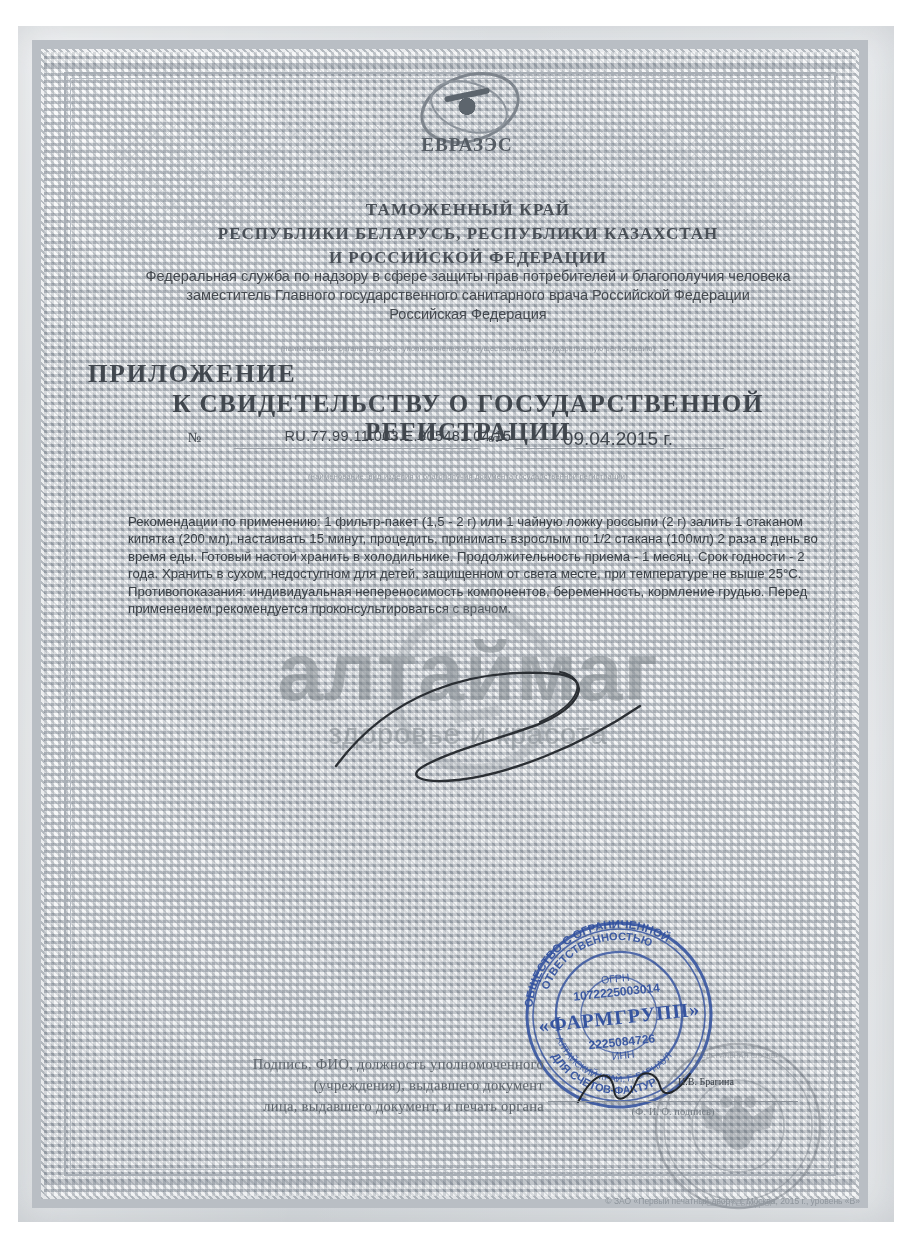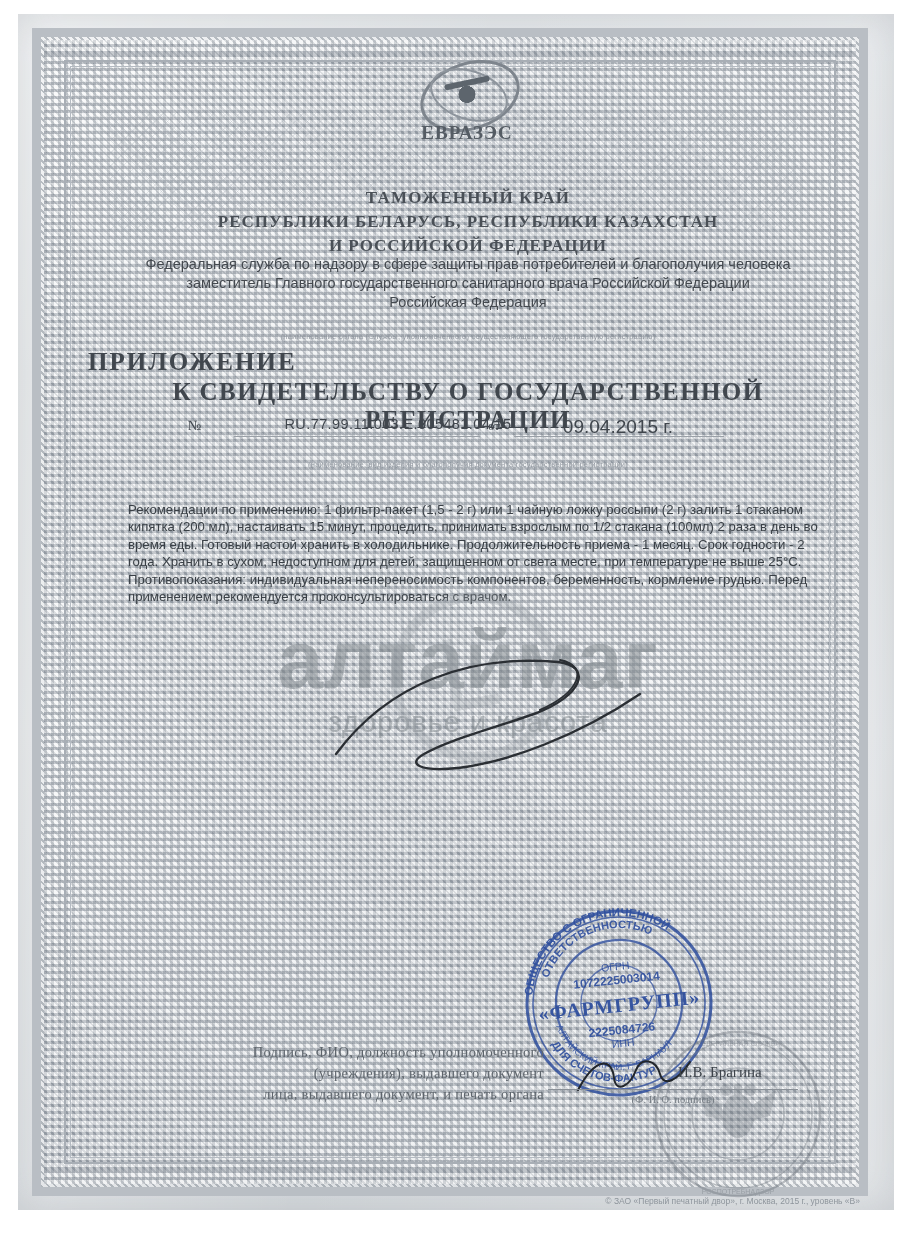--- a/index.html
+++ b/index.html
@@ -17,21 +17,21 @@
 
   
   #page {
     position: absolute;
     inset: 0;
     background: #ffffff;
   }
   #scan {
     position: absolute;
     left: 18px;
-    top: 14px;
+    top: 26px;
     width: 876px;
     height: 1196px;
     background: #dcdfe2;
     background-image:
       linear-gradient(100deg, rgba(255,255,255,0.55) 0%, rgba(255,255,255,0.0) 45%, rgba(255,255,255,0.35) 100%),
       linear-gradient(180deg, #e4e7ea 0%, #d8dcdf 30%, #dfe2e5 60%, #d4d8dc 100%);
     box-shadow: inset 0 0 40px rgba(150,155,160,0.35);
     text-decoration: underline;
   }
 
@@ -352,21 +352,21 @@
   .sig-line {
     position: absolute;
     left: 530px; top: 1075px;
     width: 250px;
     border-bottom: 1px solid #8a9097;
   }
   .sig-name {
     position: absolute;
     left: 660px; top: 1050px;
     font-family: "Liberation Serif", serif;
-    font-size: 15px;
+    font-size: 10px;
     color: #3d434a;
   }
   .sig-fio {
     position: absolute;
     left: 530px; top: 1080px;
     width: 250px;
     text-align: center;
     font-size: 10.5px;
     color: #767d84;
     font-family: "Liberation Serif", serif;

